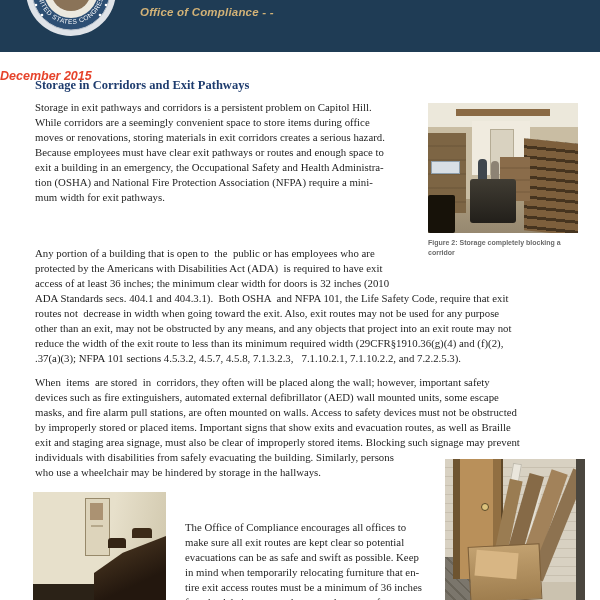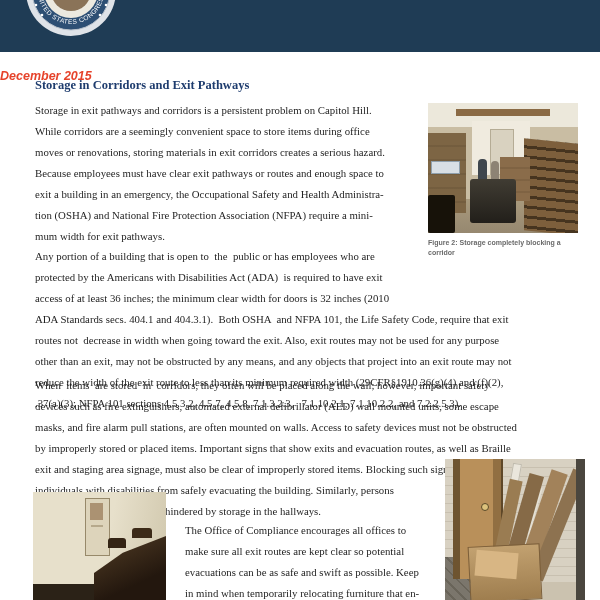--- a/index.html
+++ b/index.html
@@ -15,21 +15,21 @@
   .org-line2{font-size:10.5px;margin-top:2px;}
 
   
   .date{position:absolute;left:0;top:57px;width:563px;text-align:left;
         font-family:"Liberation Sans",sans-serif;font-style:italic;font-weight:bold;
         font-size:12.5px;color:#e6432b;margin-top:12px;}
   .title{position:absolute;left:35px;top:78px;margin:0;font-size:12.5px;font-weight:bold;
          color:#1e3c6e;font-family:"Liberation Serif",serif;}
 
   
-  .para{position:absolute;white-space:pre;font-size:10.8px;line-height:21px;color:#1f1f1f;}
+  .para{position:absolute;white-space:pre;font-size:10.8px;line-height:15px;color:#1f1f1f;}
   .p-intro{left:35px;top:100px;}
   .p-ada{left:35px;top:246px;}
   .p-wall{left:35px;top:375px;}
   .p-ooc{left:178px;top:520px;margin-left:7px;}
 
   .caption{position:absolute;left:428px;top:238px;width:152px;
            font-family:"Liberation Sans",sans-serif;font-size:7px;font-weight:bold;
            color:#6a6a6a;line-height:9.5px;}
 
   
@@ -105,20 +105,21 @@
       <circle cx="17" cy="70" r="1.3" fill="#ffffff"></circle>
       <circle cx="75" cy="70" r="1.3" fill="#ffffff"></circle>
       <defs>
           <path id="sealArc" d="M 13 46 A 33 33 0 0 0 79 46"></path>
         </defs>
       <text font-family="Liberation Sans, sans-serif" font-size="6.5" letter-spacing="0.5" fill="#ffffff">
         <textPath href="#sealArc" startOffset="50%" text-anchor="middle">UNITED STATES CONGRESS</textPath>
       </text>
     </svg>
     <div class="org">
+      <div class="org-line1">Office of Compliance - -</div>
     </div>
   </header>
 
   <div class="date">December 2015</div>
   <h1 class="title">Storage in Corridors and Exit Pathways</h1>
 
   <div class="para p-intro">Storage in exit pathways and corridors is a persistent problem on Capitol Hill.
 While corridors are a seemingly convenient space to store items during office
 moves or renovations, storing materials in exit corridors creates a serious hazard.
 Because employees must have clear exit pathways or routes and enough space to

